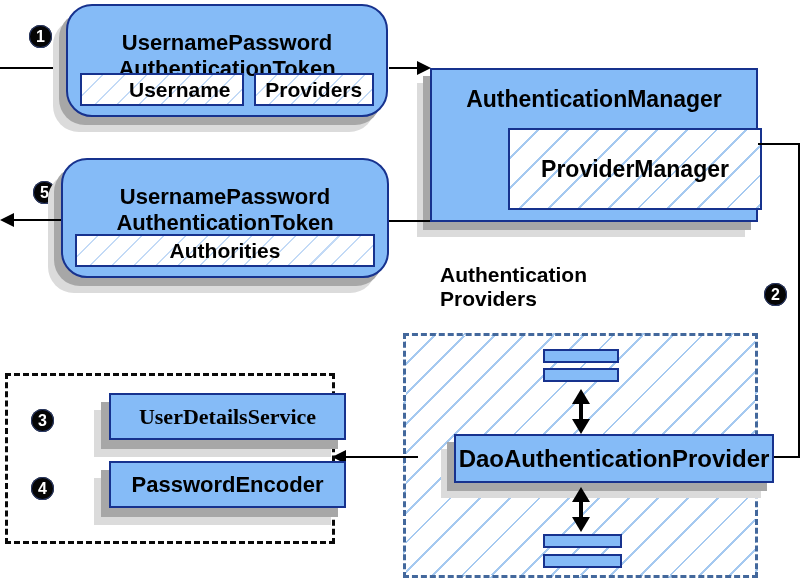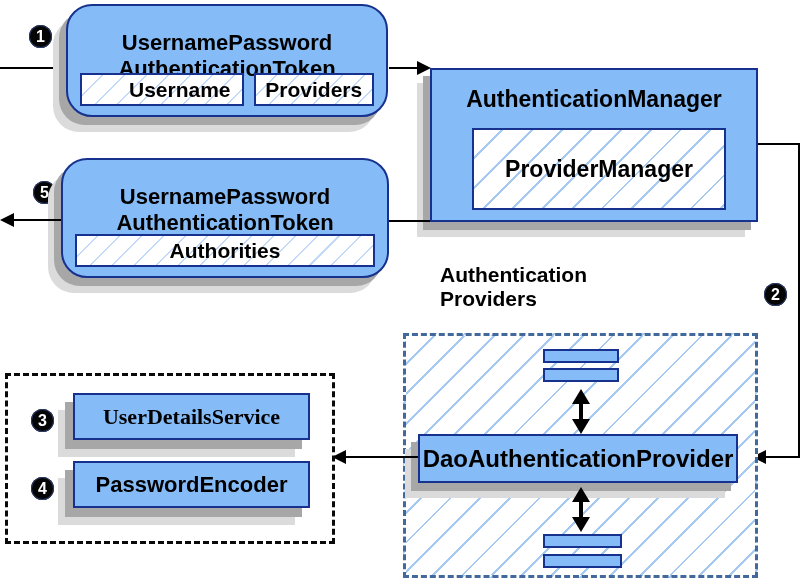--- a/index.html
+++ b/index.html
@@ -48,21 +48,21 @@
   
   .dashedframe {
     position:absolute; box-sizing:border-box; border:3px dashed #43689c;
   }
   .dottedframe {
     position:absolute; box-sizing:border-box; border:3px dashed #0a0a0a;
   }
   .hdr { position:absolute; text-align:left; font-size:21px; line-height:24px; }
   .bar { position:absolute; width:76px; height:14px; background:#85bbf7;
          border:2px solid #17328e; box-sizing:border-box; }
-  .flexc { display:flex; align-items:center; justify-content:center; }
+  .flexc { display:flex; align-items:center; justify-content:center;margin-left:36px; }
 </style>
 </head>
 <body>
 
 <div class="canvas">
 
   <div class="badge" style="left:29px; top:25px;">1</div>
 
   <div class="hline" style="left:0; top:67px; width:66px;"></div>
 

